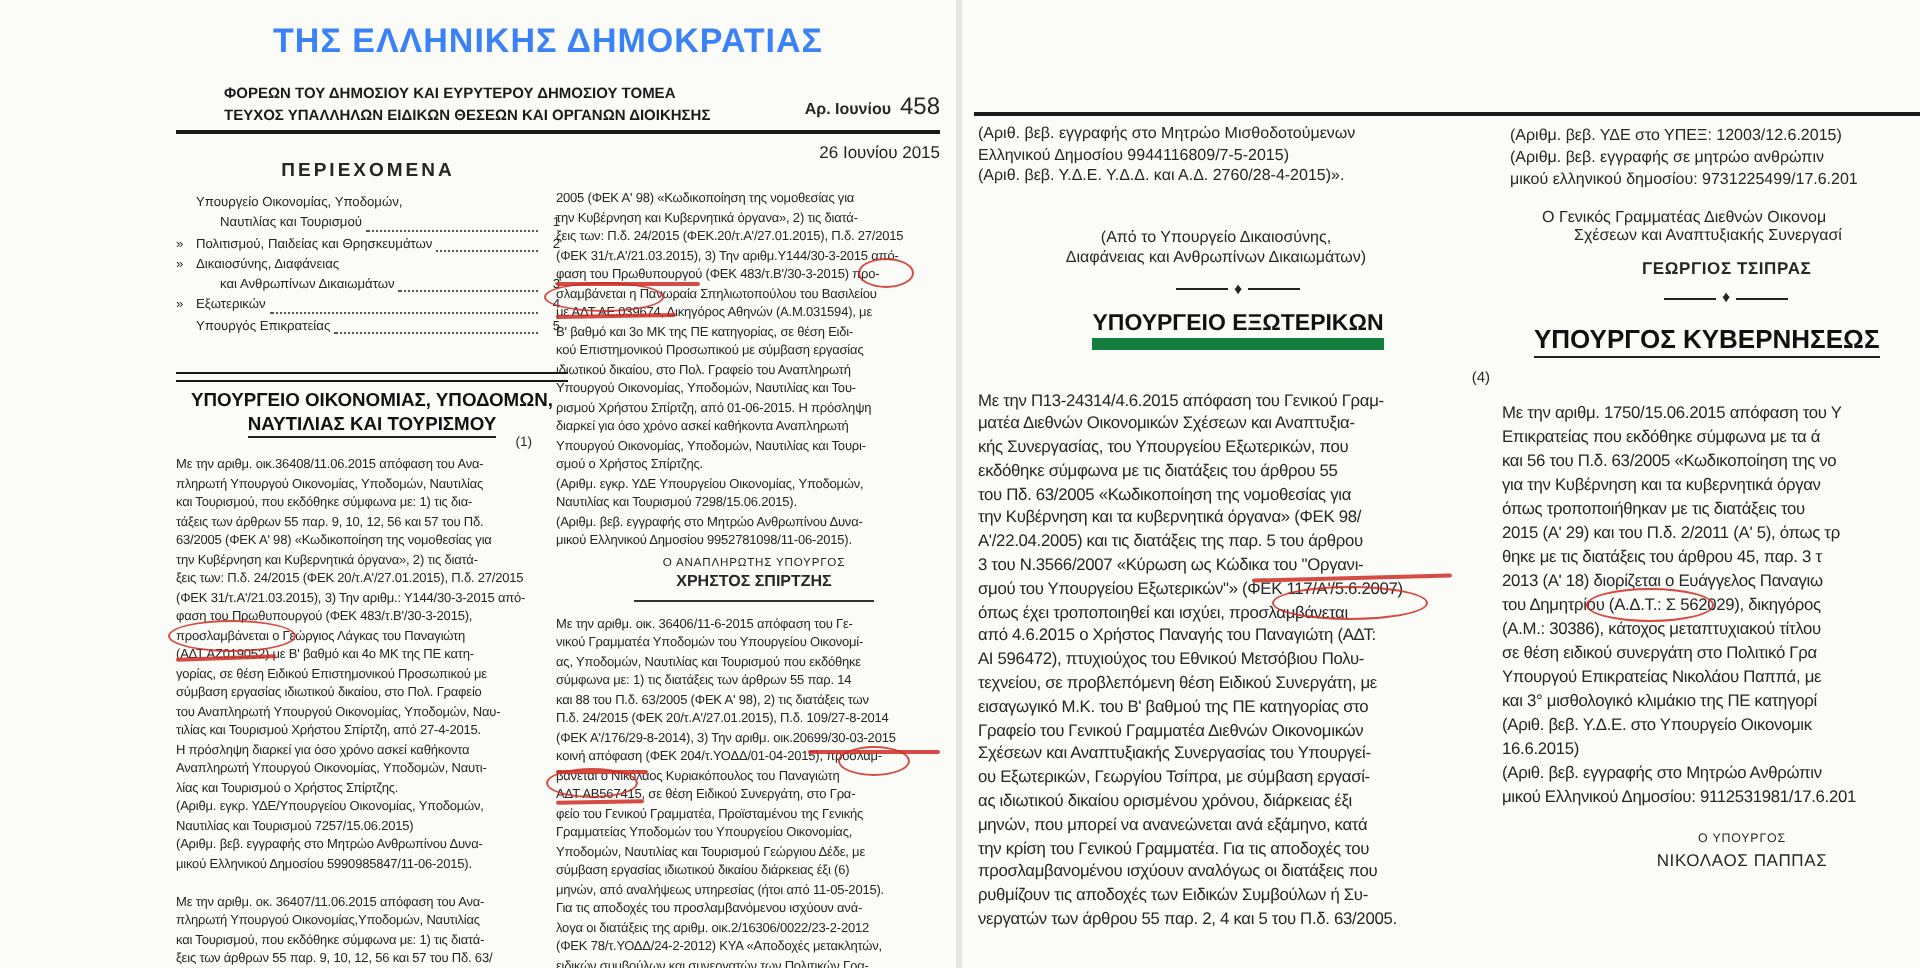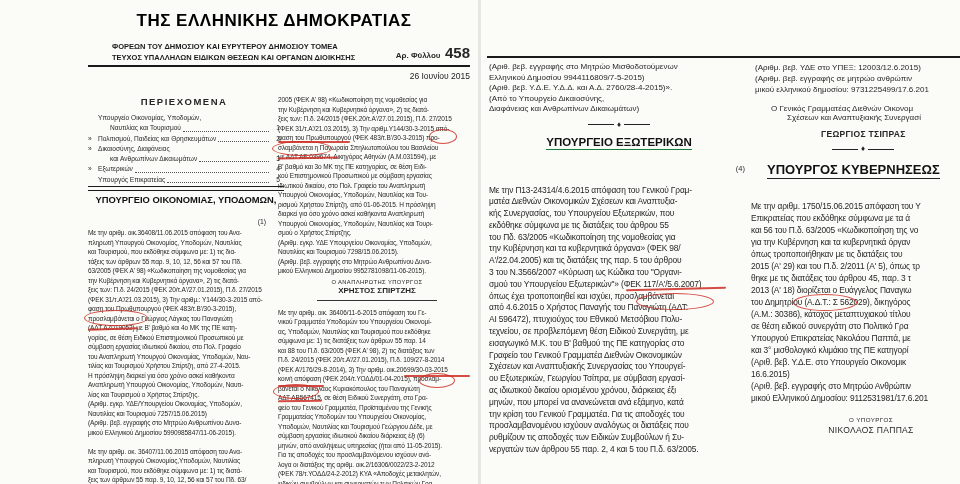--- a/index.html
+++ b/index.html
@@ -6,29 +6,29 @@
   body{
     width:960px;height:484px;position:relative;overflow:hidden;
     background:#fbfbf8;color:#262626;
     font-family:"Liberation Sans", sans-serif;
     -webkit-font-smoothing:antialiased;
   }
   .abs{position:absolute}
   .pre{white-space:pre;overflow:hidden}
 
   
-  .lp-title{left:78px;top:11px;width:392px;font-size:17px;font-weight:bold;letter-spacing:.5px;text-align:center;color:#000000}
+  .lp-title{left:78px;top:11px;width:392px;font-size:17px;font-weight:bold;letter-spacing:.5px;text-align:center;color:#3b82f6}
   .lp-sub{left:112px;top:41px;width:260px;font-size:7.5px;font-weight:bold;line-height:11px;color:#1a1a1a}
   .lp-issue{left:358px;top:44px;width:112px;text-align:right}
   .lp-issue .lab{font-size:8px;font-weight:bold}
-  .lp-issue .num{font-size:15px;font-weight:bold}
+  .lp-issue .num{font-size:12px;font-weight:normal}
   .lp-rule{left:88px;top:65px;width:382px;height:2px;background:#1a1a1a}
   .lp-date{left:320px;top:71px;width:150px;font-size:8.5px;text-align:right;color:#222}
 
-  .toc{left:88px;top:96px;width:192px}
+  .toc{left:88px;top:80px;width:192px}
   .toc-title{font-size:9.5px;font-weight:bold;letter-spacing:1.5px;text-align:center;margin-bottom:6px}
   .toc-row{display:flex;align-items:flex-end;font-size:6.6px;line-height:10.3px}
   .toc-b{width:10px}
   .toc-ind{width:22px;flex:none}
   .toc-leader{flex:1;border-bottom:1px dotted #555;margin:0 2px 2px 2px}
   .toc-page{width:9px;text-align:right}
 
   .toc-rule{left:88px;top:186px;width:196px;height:3px;border-top:1.5px solid #1a1a1a;border-bottom:1px solid #1a1a1a}
 
   .lp-sechead{left:84px;top:194px;width:204px;text-align:center;font-size:9.4px;font-weight:bold;line-height:12px;color:#111}
@@ -43,25 +43,25 @@
   .sig-rule{width:120px;height:1px;background:#333;margin:5px auto 7px auto}
 
   
   .divider{left:478px;top:0;width:3px;height:484px;background:#e6e6e2}
   .rp{left:481px;top:0;width:479px;height:484px;overflow:hidden}
   .rp-head{position:absolute;left:0;top:38px;width:470px;text-align:center;font-size:10.5px;font-weight:bold;letter-spacing:.3px;color:#111}
   .rp-headrule{position:absolute;left:6px;top:56px;width:473px;height:1.5px;background:#1a1a1a}
 
   .rp-col1{position:absolute;left:8px;top:62px;width:260px}
   .rp-col1 .refs{font-size:8px;line-height:10.5px}
-  .rp-col1 .source{font-size:8px;line-height:10.5px;text-align:left;padding-right:22px;margin-top:0}
+  .rp-col1 .source{font-size:8px;line-height:10.5px;text-align:center;padding-right:22px;margin-top:20px}
   .rp-h1{text-align:center;font-size:11.5px;font-weight:bold;margin-top:7px;color:#111}
-  .rp-h1 span{border-bottom:1px solid #15803d;padding-bottom:1px}
+  .rp-h1 span{border-bottom:6px solid #15803d;padding-bottom:1px}
   .rp-secnum{font-size:7.5px;text-align:right;padding-right:4px;margin-top:16px}
-  .rp-col1 .body{font-size:8.4px;line-height:11.8px;letter-spacing:-.15px;margin-top:12px}
+  .rp-col1 .body{font-size:8.4px;line-height:11.8px;letter-spacing:-.15px;margin-top:2px}
 
   .rp-col2{position:absolute;left:270px;top:62px;width:240px}
   .rp-col2 .refs{font-size:8px;line-height:11px;padding-left:4px}
   .role1{font-size:8px;margin-top:9px;margin-left:20px}
   .role2{font-size:8px;margin-left:36px}
   .sig-name2{font-size:8.5px;font-weight:bold;margin-top:7px;margin-left:70px;letter-spacing:.3px}
   .rp-h2{font-size:13px;font-weight:bold;margin-top:9px;margin-left:16px;white-space:nowrap;color:#111}
   .rp-h2 span{border-bottom:1.5px solid #222;padding-bottom:1px}
   .rp-col2 .body{font-size:8.4px;line-height:12px;letter-spacing:-.15px;margin-top:23px}
   .signer{margin-top:12px;margin-left:40px;width:160px;text-align:center}
@@ -83,21 +83,21 @@
 
 <div>
 
   <div>
     <div class="abs lp-title">ΤΗΣ ΕΛΛΗΝΙΚΗΣ ΔΗΜΟΚΡΑΤΙΑΣ</div>
     <div class="abs lp-sub">
       <div>ΦΟΡΕΩΝ ΤΟΥ ΔΗΜΟΣΙΟΥ ΚΑΙ ΕΥΡΥΤΕΡΟΥ ΔΗΜΟΣΙΟΥ ΤΟΜΕΑ</div>
       <div>ΤΕΥΧΟΣ ΥΠΑΛΛΗΛΩΝ ΕΙΔΙΚΩΝ ΘΕΣΕΩΝ ΚΑΙ ΟΡΓΑΝΩΝ ΔΙΟΙΚΗΣΗΣ</div>
     </div>
     <div class="abs lp-issue">
-      <span class="lab">Αρ. Φύλλου</span>
+      <span class="lab">Αρ. Ιουνίου</span>
       <span class="num">458</span>
     </div>
     <div class="abs lp-rule"></div>
     <div class="abs lp-date">26 Ιουνίου 2015</div>
 
     <div class="abs toc">
       <div class="toc-title">ΠΕΡΙΕΧΟΜΕΝΑ</div>
       <div class="toc-row">
         <span class="toc-b"></span>
         <span>Υπουργείο Οικονομίας, Υποδομών,</span>
@@ -135,20 +135,21 @@
         <span>Υπουργός Επικρατείας</span>
         <span class="toc-leader"></span>
         <span class="toc-page">5</span>
       </div>
     </div>
 
     <div class="abs toc-rule"></div>
 
     <div class="abs lp-sechead">
       <div>ΥΠΟΥΡΓΕΙΟ ΟΙΚΟΝΟΜΙΑΣ, ΥΠΟΔΟΜΩΝ,</div>
+      <div><span class="u">ΝΑΥΤΙΛΙΑΣ ΚΑΙ ΤΟΥΡΙΣΜΟΥ</span></div>
     </div>
     <div class="abs lp-secnum">(1)</div>
 
     <div class="abs lp-col1">
       <div class="pre">Με την αριθμ. οικ.36408/11.06.2015 απόφαση του Ανα-
 πληρωτή Υπουργού Οικονομίας, Υποδομών, Ναυτιλίας
 και Τουρισμού, που εκδόθηκε σύμφωνα με: 1) τις δια-
 τάξεις των άρθρων 55 παρ. 9, 10, 12, 56 και 57 του Πδ.
 63/2005 (ΦΕΚ Α' 98) «Κωδικοποίηση της νομοθεσίας για
 την Κυβέρνηση και Κυβερνητικά όργανα», 2) τις διατά-

